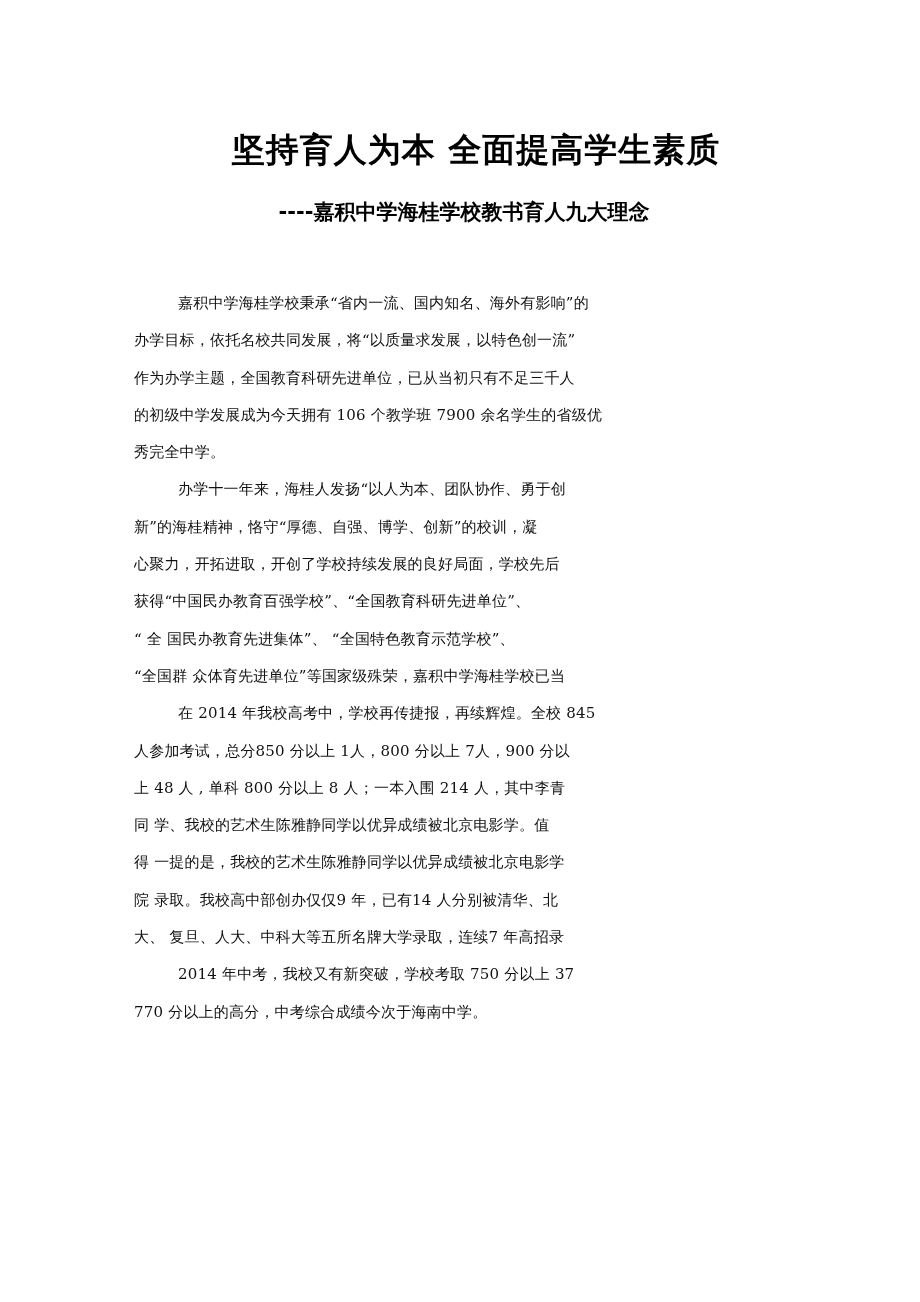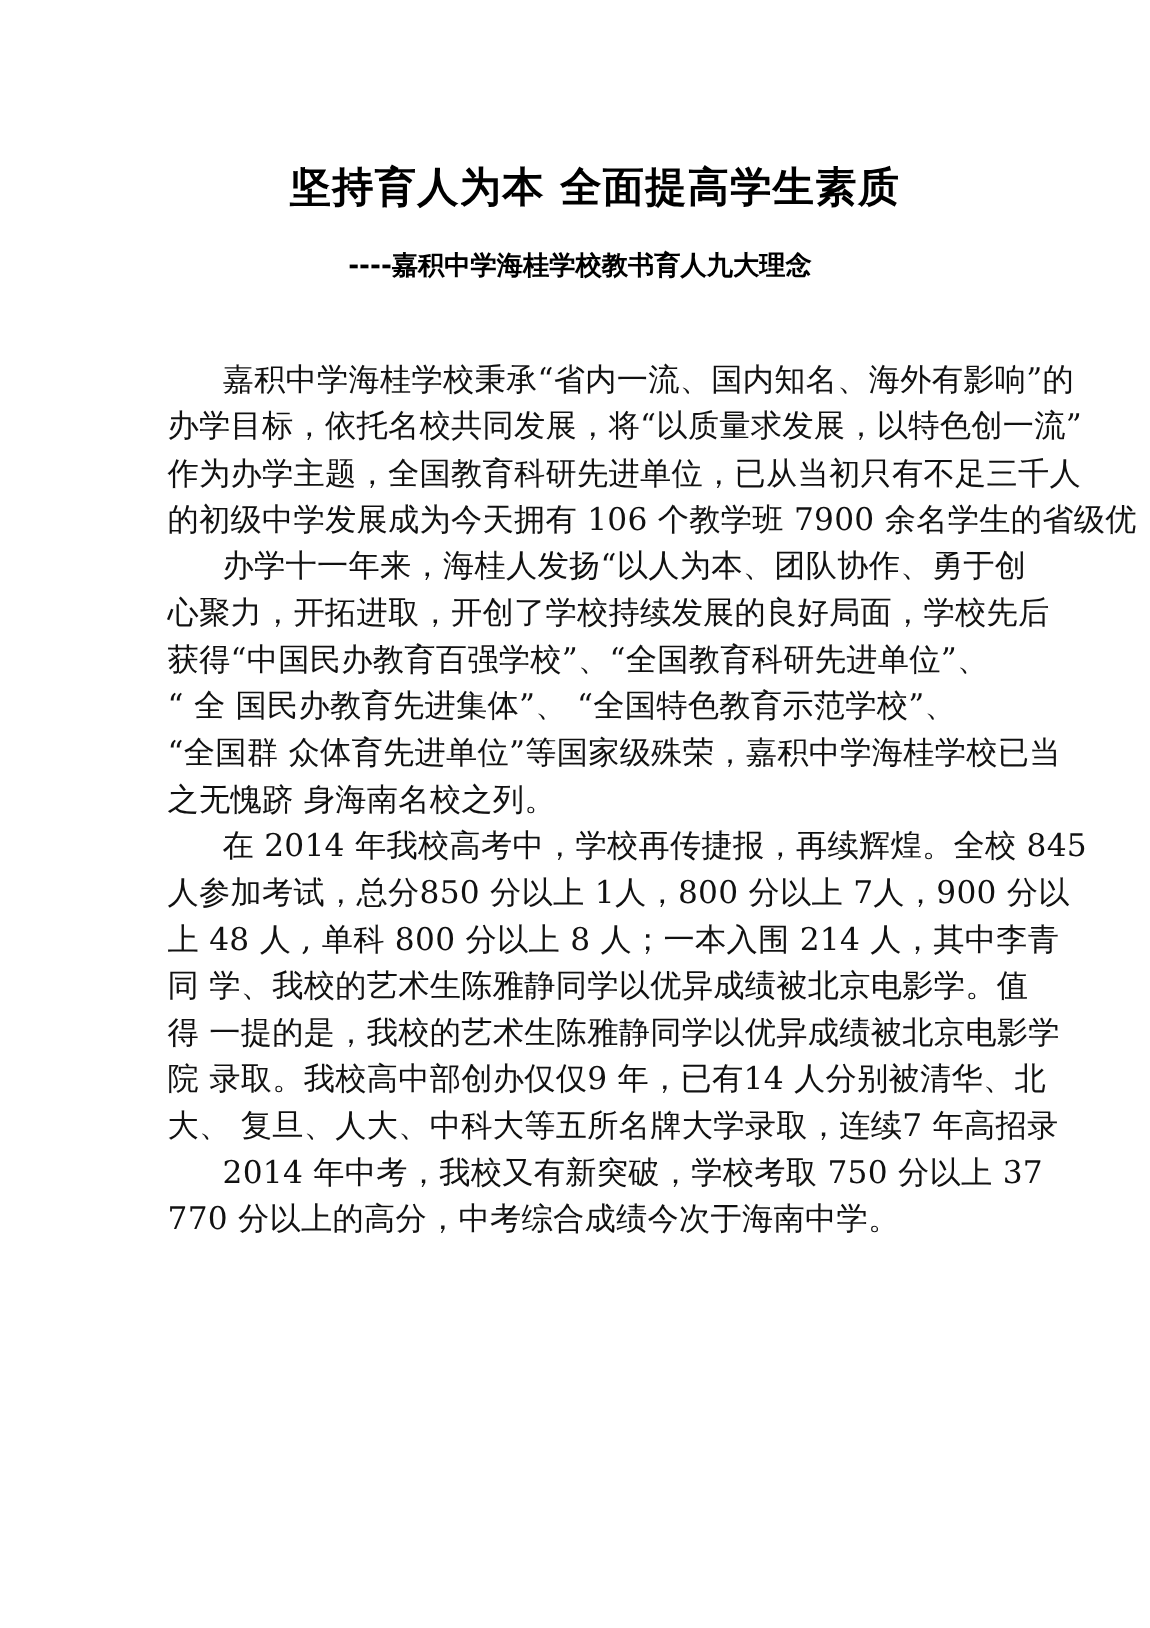--- a/index.html
+++ b/index.html
@@ -17,42 +17,43 @@
     .subtitle {
       position: absolute; left: 0; width: 920px; top: 198px;
       text-align: center; font-size: 21px; font-weight: bold;
       font-family: "DejaVu Sans", "Liberation Sans", sans-serif;
       color: #000; padding-left: 4px;
     }
     .body-text {
       position: absolute; left: 134px; top: 285px; width: 660px;
     }
     .line {
-      height: 37.3px; line-height: 37.3px; font-size: 25px;
+      height: 37.3px; line-height: 37.3px; font-size: 15px;
       white-space: nowrap; letter-spacing: 0.2px;
     }
     .indent { padding-left: 44px; }
   </style>
 </head>
 <body>
 
 <div class="title">坚持育人为本 全面提高学生素质</div>
 <div class="subtitle">----嘉积中学海桂学校教书育人九大理念</div>
 
 <div class="body-text">
   <div class="line indent">嘉积中学海桂学校秉承“省内一流、国内知名、海外有影响”的</div>
   <div class="line">办学目标，依托名校共同发展，将“以质量求发展，以特色创一流”</div>
   <div class="line">作为办学主题，全国教育科研先进单位，已从当初只有不足三千人</div>
   <div class="line">的初级中学发展成为今天拥有 106 个教学班 7900 余名学生的省级优</div>
+  <div class="line">秀完全中学。</div>
   <div class="line indent">办学十一年来，海桂人发扬“以人为本、团队协作、勇于创</div>
+  <div class="line">新”的海桂精神，恪守“厚德、自强、博学、创新”的校训，凝</div>
   <div class="line">心聚力，开拓进取，开创了学校持续发展的良好局面，学校先后</div>
   <div class="line">获得“中国民办教育百强学校”、“全国教育科研先进单位”、</div>
   <div class="line">“ 全 国民办教育先进集体”、 “全国特色教育示范学校”、</div>
   <div class="line">“全国群 众体育先进单位”等国家级殊荣，嘉积中学海桂学校已当</div>
-  <div class="line">之无愧跻 身海南名校之列。</div>
   <div class="line indent">在 2014 年我校高考中，学校再传捷报，再续辉煌。全校 845</div>
   <div class="line">人参加考试，总分850 分以上 1人，800 分以上 7人，900 分以</div>
   <div class="line">上 48 人 , 单科 800 分以上 8 人；一本入围 214 人，其中李青</div>
   <div class="line">同 学、我校的艺术生陈雅静同学以优异成绩被北京电影学。值</div>
   <div class="line">得 一提的是，我校的艺术生陈雅静同学以优异成绩被北京电影学</div>
   <div class="line">院 录取。我校高中部创办仅仅9 年，已有14 人分别被清华、北</div>
   <div class="line">大、 复旦、人大、中科大等五所名牌大学录取，连续7 年高招录</div>
   <div class="line indent">2014 年中考，我校又有新突破，学校考取 750 分以上 37</div>
   <div class="line">770 分以上的高分，中考综合成绩今次于海南中学。</div>
 </div>

